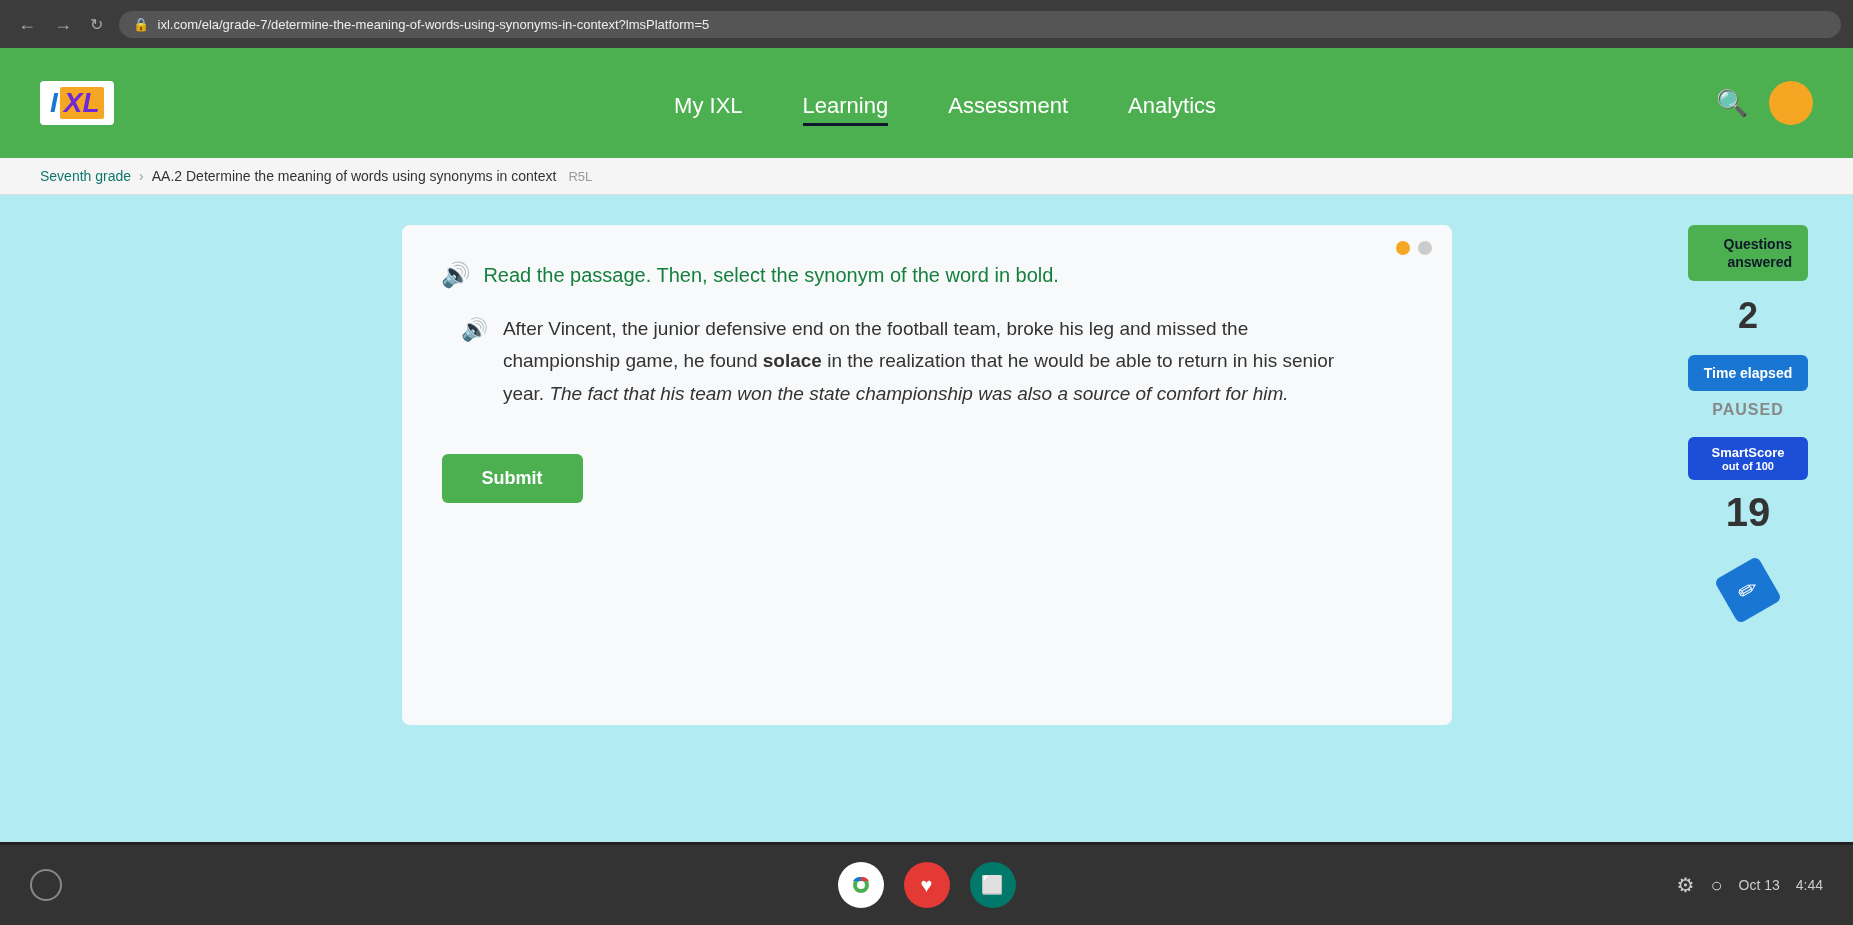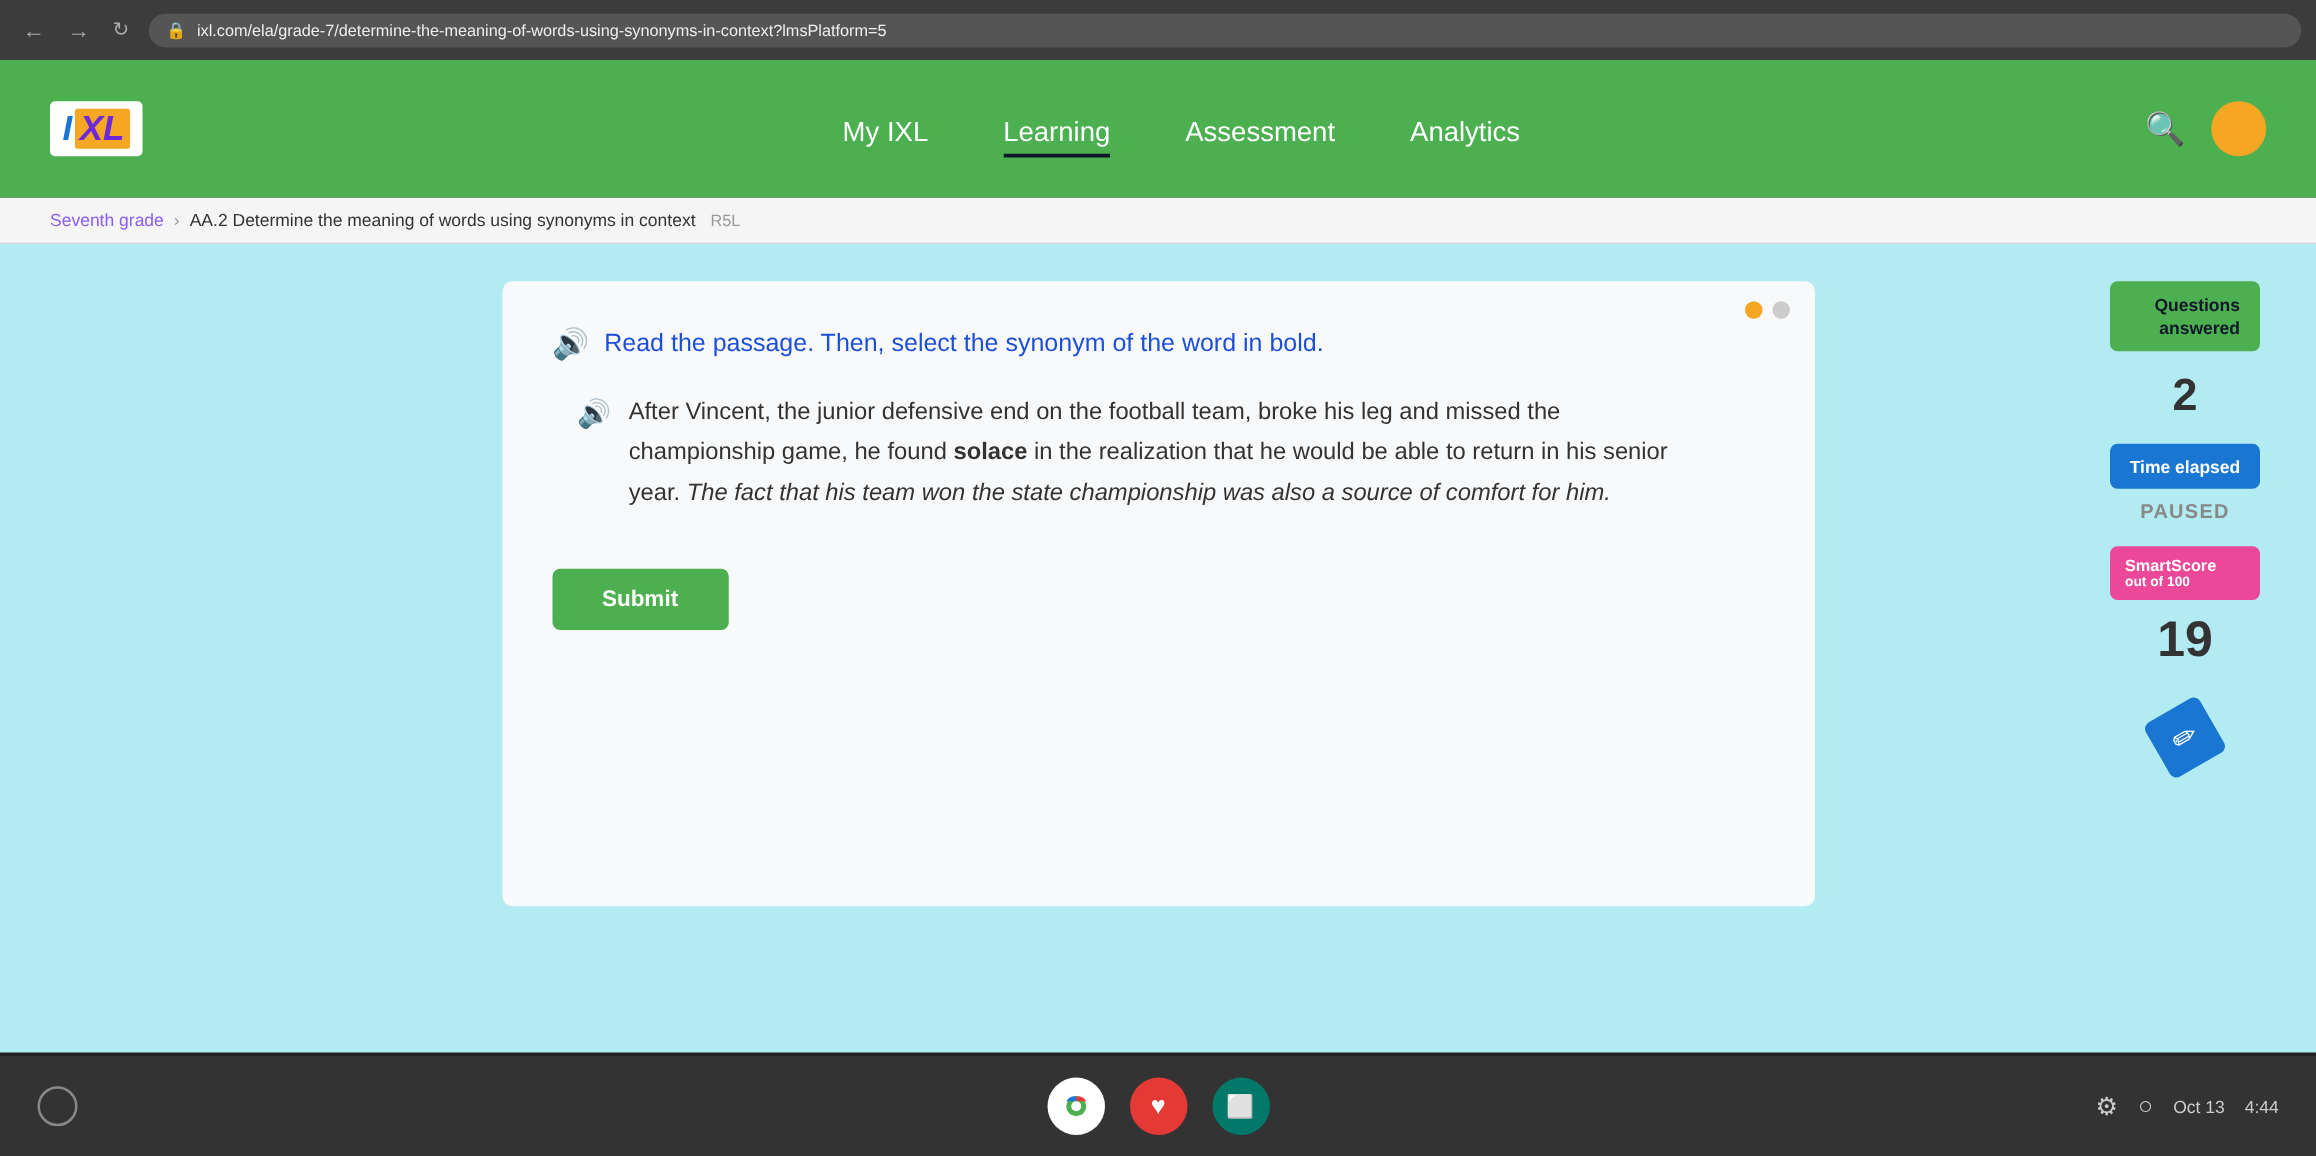--- a/index.html
+++ b/index.html
@@ -124,21 +124,21 @@
       background: #f5f5f5;
       padding: 10px 40px;
       font-size: 14px;
       color: #555;
       display: flex;
       align-items: center;
       gap: 8px;
       border-bottom: 1px solid #ddd;
     }
     .breadcrumb-link {
-      color: #8b5cf6;
+      color: #0f766e;
       cursor: pointer;
     }
     .breadcrumb-sep {
       color: #999;
     }
     .breadcrumb-current {
       color: #333;
     }
     .breadcrumb-tag {
       color: #999;
@@ -206,25 +206,25 @@
       margin-top: 8px;
     }
     .paused-text {
       color: #888;
       font-size: 16px;
       font-weight: 600;
       text-align: center;
       letter-spacing: 1px;
     }
     .smartscore-badge {
-      background: #ec4899;
+      background: #1d4ed8;
       color: white;
       font-size: 13px;
       font-weight: 700;
-      text-align: left;
+      text-align: center;
       padding: 8px 12px;
       border-radius: 6px;
       width: 120px;
       margin-top: 8px;
     }
     .smartscore-value {
       font-size: 40px;
       font-weight: 700;
       color: #333;
       text-align: center;
@@ -267,21 +267,21 @@
       align-items: center;
       gap: 12px;
       margin-bottom: 24px;
     }
     .audio-icon {
       color: #1976d2;
       font-size: 24px;
     }
     .instruction-text {
       font-size: 20px;
-      color: #1d4ed8;
+      color: #15803d;
     }
 
     .passage-row {
       display: flex;
       align-items: flex-start;
       gap: 14px;
       margin-left: 20px;
       margin-bottom: 36px;
     }
     .passage-audio-icon {

